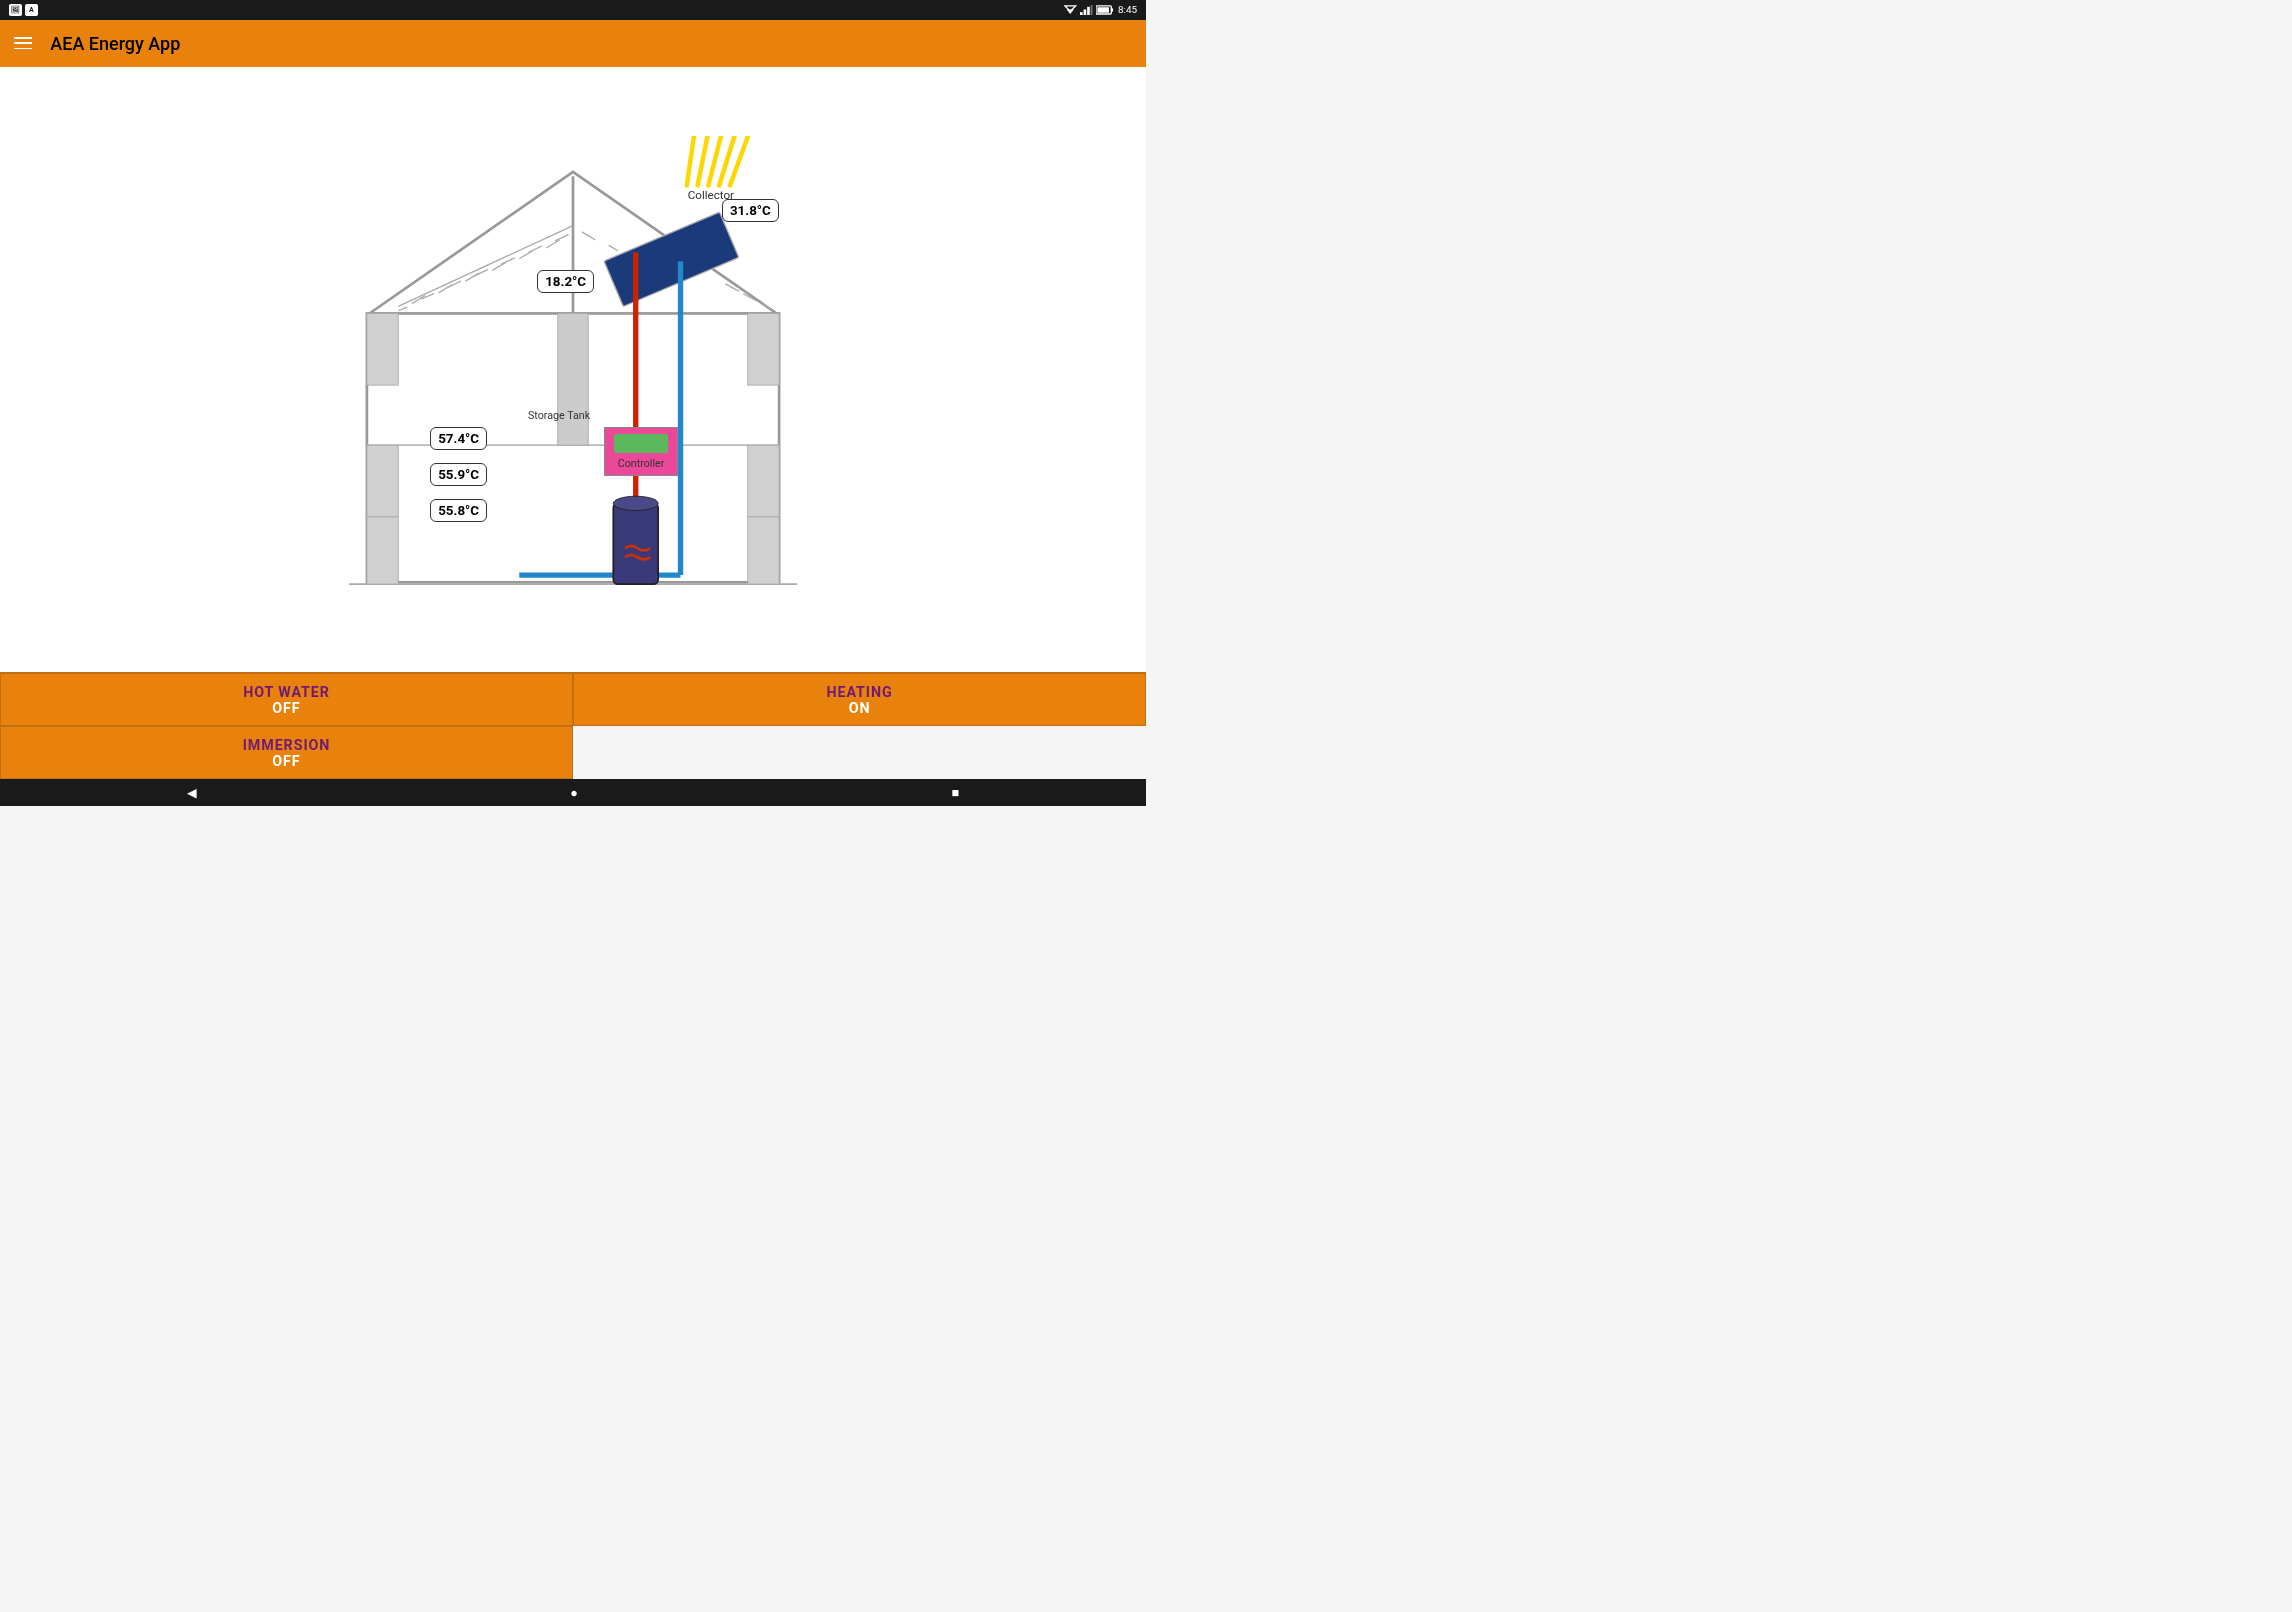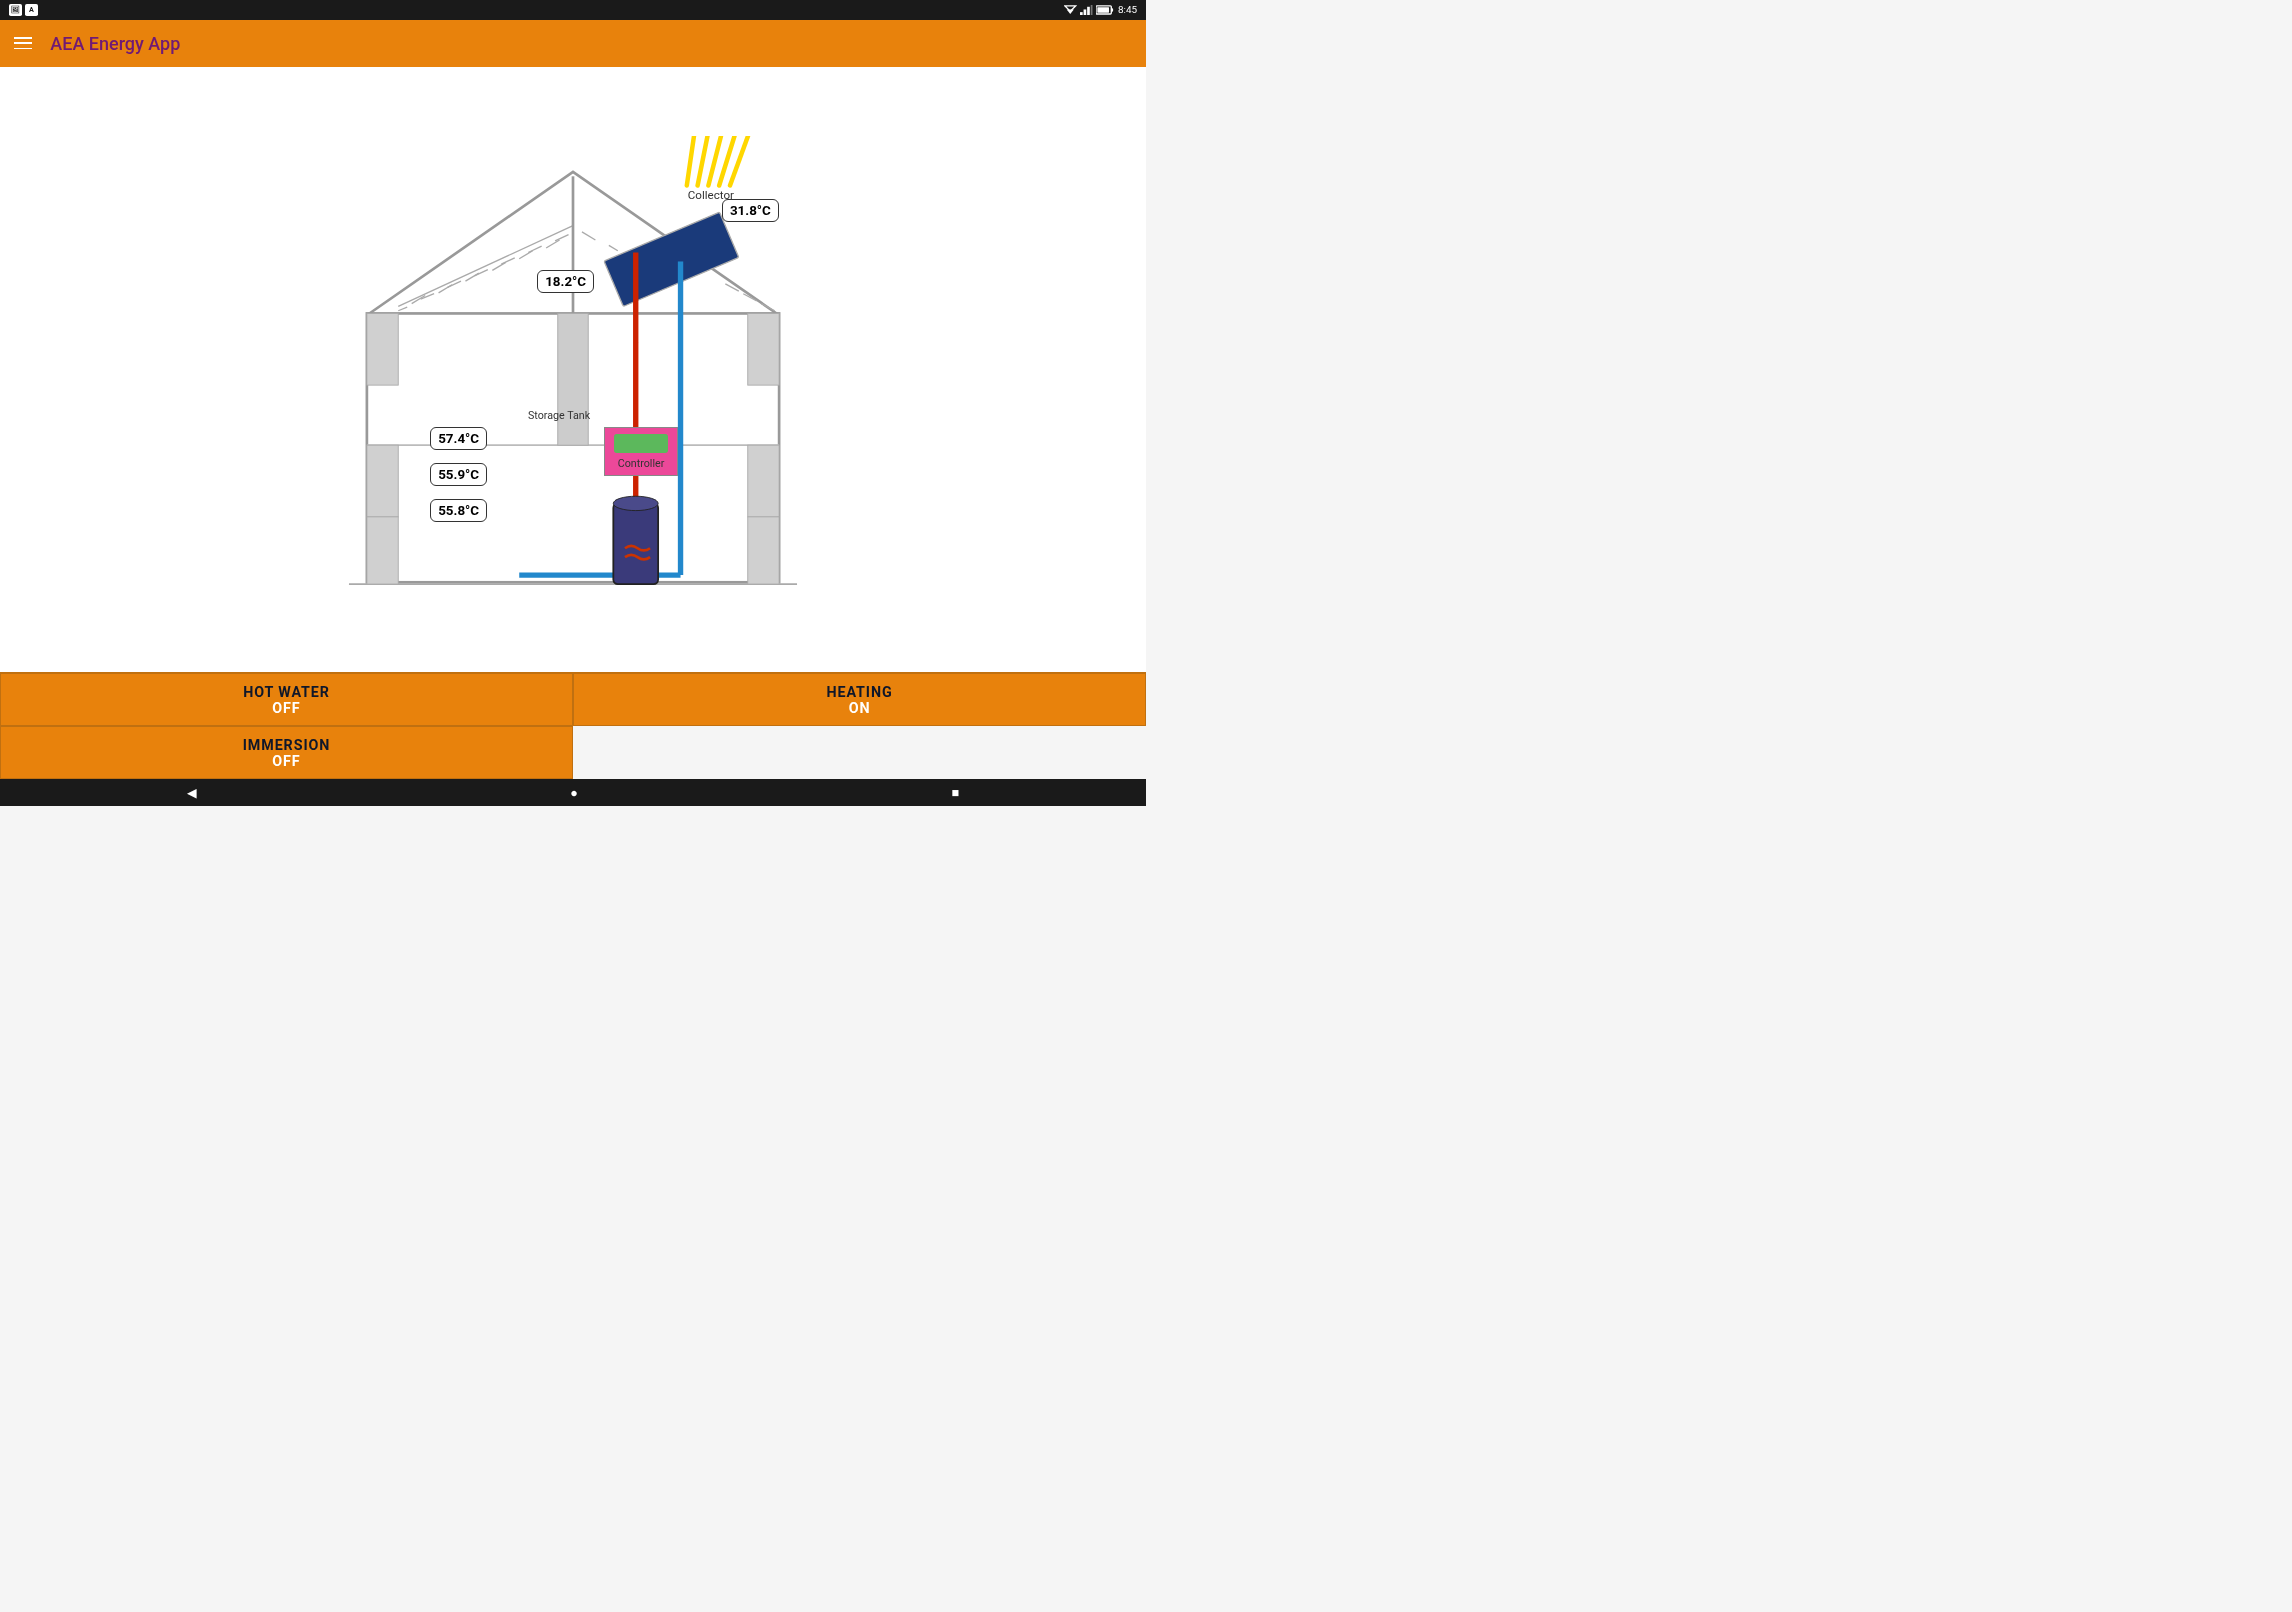--- a/index.html
+++ b/index.html
@@ -64,21 +64,21 @@
       gap: 3.6px;
       cursor: pointer;
     }
     .hamburger-icon span {
       display: block;
       width: 18px;
       height: 1.8px;
       background: white;
     }
     #app-title {
-      color: #701a75;
+      color: #000000;
       font-size: 18px;
       font-weight: 500;
     }
 
     
     #main-content {
       width: 100%;
       height: calc(806px - 19.7px - 47px - 107px - 27px);
       background: white;
       position: relative;
@@ -188,21 +188,21 @@
     .tab-cell {
       background: #E8820C;
       display: flex;
       flex-direction: column;
       align-items: center;
       justify-content: center;
       border: 0.9px solid #c07010;
       cursor: pointer;
     }
     .tab-label {
-      color: #0f172a;
+      color: #701a75;
       font-size: 14.3px;
       font-weight: bold;
       letter-spacing: 0.9px;
     }
     .tab-value {
       color: white;
       font-size: 14.3px;
       font-weight: bold;
       letter-spacing: 0.9px;
     }

